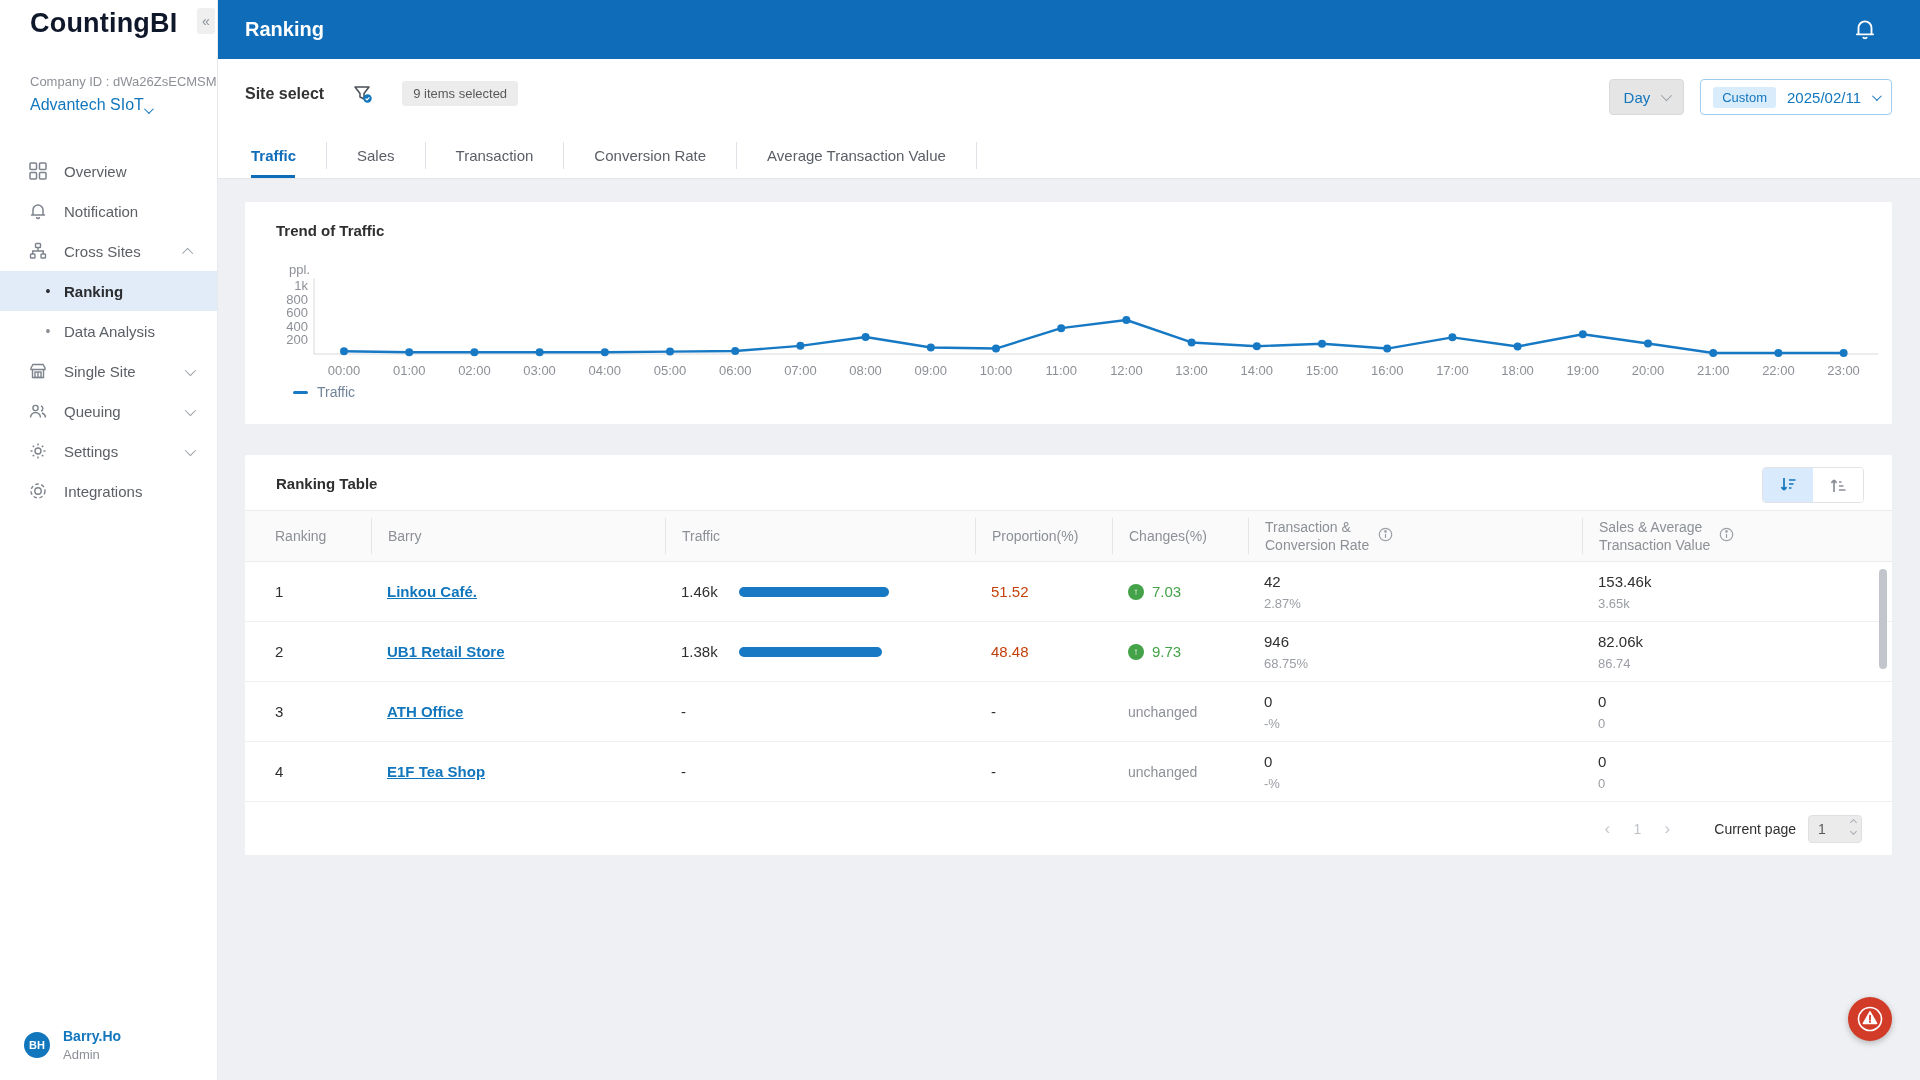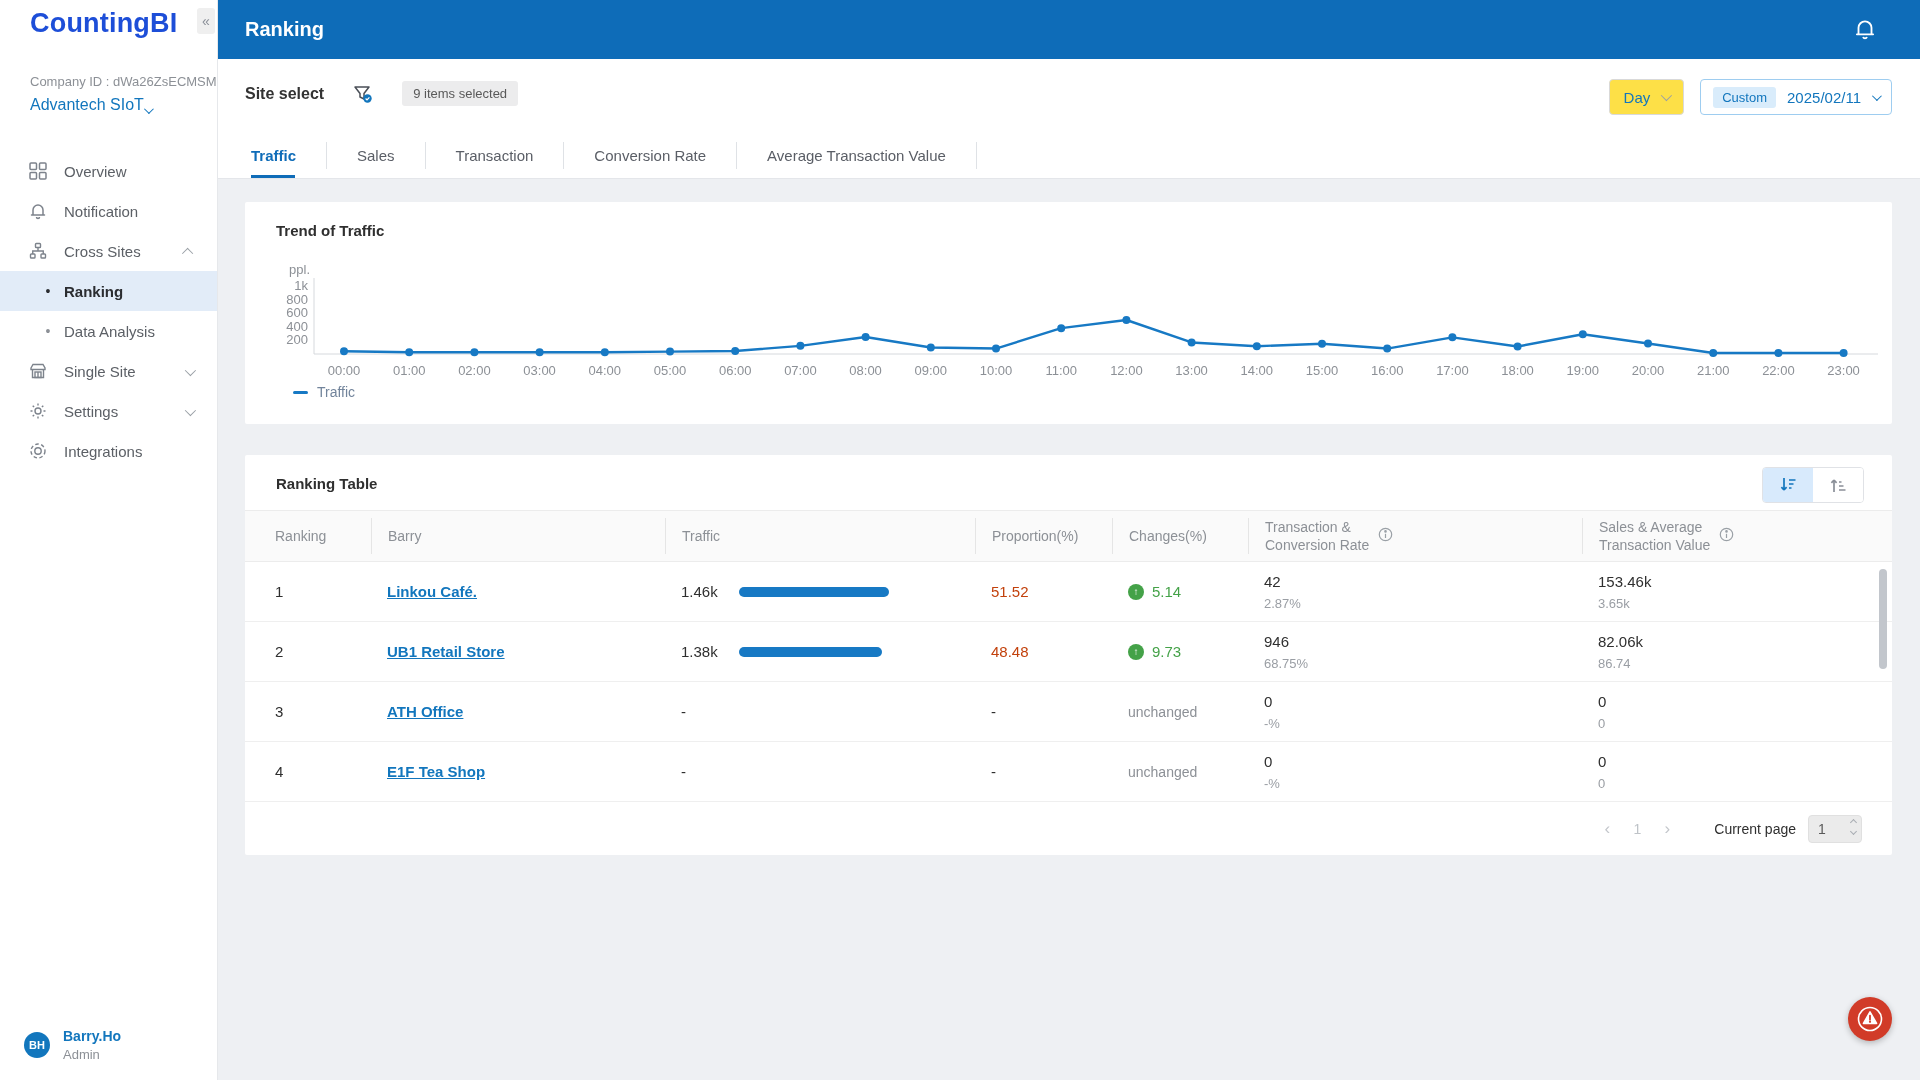--- a/index.html
+++ b/index.html
@@ -2,21 +2,21 @@
 <html><head>
 <meta charset="utf-8">
 <style>
   * { margin:0; padding:0; box-sizing:border-box; }
   html,body { width:1920px; height:1080px; overflow:hidden; background:#eef0f3;
               font-family:"Liberation Sans", sans-serif; color:#2f2f2f; }
 
   
   .sidebar { position:absolute; left:0; top:0; width:218px; height:1080px; background:#fff;
              border-right:1px solid #e6e8eb; z-index:5; }
-  .logo { position:absolute; left:30px; top:8px; font-size:27px; font-weight:bold; color:#1d4ed8;
+  .logo { position:absolute; left:30px; top:8px; font-size:27px; font-weight:bold; color:#0f172a;
           letter-spacing:0.2px; }
   .collapse-btn { position:absolute; right:2px; top:8px; width:18px; height:26px; background:#efefef;
                   color:#8a8f98; font-size:14px; display:flex; align-items:center; justify-content:center;
                   border-radius:3px; cursor:pointer; }
   .company { position:absolute; left:30px; top:74px; }
   .company-id { font-size:13px; color:#8c9096; }
   .company-name { margin-top:7px; font-size:16px; color:#1276bd; display:flex; align-items:flex-end; 
                   cursor:pointer; }
   .nav { position:absolute; left:0; top:151px; width:100%; }
   .nav-item { height:40px; display:flex; align-items:center; padding-left:28px; cursor:pointer;
@@ -48,21 +48,21 @@
                   color:#fff; font-size:20px; font-weight:bold; }
   .bell-btn { position:absolute; right:42px; top:17px; width:26px; height:26px; cursor:pointer; }
 
   .topwhite { position:absolute; left:218px; top:59px; right:0; height:120px; background:#fff;
               border-bottom:1px solid #e4e6ea; }
   .siteselect-row { position:absolute; left:27px; top:22px; display:flex; align-items:center; gap:28px; }
   .siteselect-label { font-size:16px; font-weight:bold; color:#333; }
   .filter-btn { width:22px; height:22px; position:relative; cursor:pointer; }
   .sel-badge { background:#ececed; color:#595959; font-size:13px; border-radius:3px; padding:5px 11px; }
   .range-controls { position:absolute; right:28px; top:20px; display:flex; gap:16px; }
-  .day-btn { height:36px; border:1px solid #d9d9d9; border-radius:4px; background:#fde047; display:flex;
+  .day-btn { height:36px; border:1px solid #d9d9d9; border-radius:4px; background:#e5e5e5; display:flex;
              align-items:center; gap:11px; padding:0 14px; cursor:pointer; }
   .day-btn span { color:#1276bd; font-size:15px; }
   .date-btn { height:36px; border:1px solid #9ecdf0; border-radius:4px; background:#fff; display:flex;
               align-items:center; gap:11px; padding:0 12px; cursor:pointer; }
   .custom-chip { background:#d9ecfb; color:#1276bd; font-size:13px; border-radius:3px; padding:3px 9px; }
   .date-value { color:#1276bd; font-size:15px; }
 
   .tabs { position:absolute; left:27px; bottom:0; display:flex; align-items:center; height:46px; }
   .tab { position:relative; height:46px; display:flex; align-items:center; padding:0 30px;
          font-size:15px; color:#5a5e66; cursor:pointer; }
@@ -201,20 +201,32 @@
     <div class="nav-item">
       <span class="nav-icon">
         <svg width="18" height="18" viewBox="0 0 18 18" fill="none" stroke="#7d838c" stroke-width="1.4">
           <path d="M2 6 L4 2.5 H14 L16 6 V7.5 H2 Z"></path>
             <path d="M3.5 7.5 V15.5 H14.5 V7.5"></path>
           <rect x="6" y="10" width="6" height="5.5"></rect>
             <path d="M9 10 V15.5"></path>
         </svg>
         </span>
       <span class="nav-label">Single Site</span>
+      <span class="nav-chevron"><span class="chev down"></span></span>
+    </div>
+    <div class="nav-item">
+      <span class="nav-icon">
+        <svg width="18" height="18" viewBox="0 0 18 18" fill="none" stroke="#7d838c" stroke-width="1.4">
+          <circle cx="6.5" cy="6" r="2.6"></circle>
+            <path d="M1.5 15.5 a5 5 0 0 1 10 0"></path>
+          <path d="M12 4 a2.6 2.6 0 0 1 0 5"></path>
+            <path d="M13 11 a5 5 0 0 1 3.5 4.5"></path>
+        </svg>
+        </span>
+      <span class="nav-label">Queuing</span>
       <span class="nav-chevron"><span class="chev down"></span></span>
     </div>
     <div class="nav-item">
       <span class="nav-icon">
         <svg width="18" height="18" viewBox="0 0 18 18" fill="none" stroke="#7d838c" stroke-width="1.4">
           <circle cx="9" cy="9" r="3"></circle>
           <path d="M9 1.5 V3.5 M9 14.5 V16.5 M1.5 9 H3.5 M14.5 9 H16.5 M3.7 3.7 L5.1 5.1 M12.9 12.9 L14.3 14.3 M14.3 3.7 L12.9 5.1 M5.1 12.9 L3.7 14.3"></path>
         </svg>
         </span>
       <span class="nav-label">Settings</span>
@@ -410,21 +422,21 @@
     <div class="trow tgrid" style="top:107px">
       <div class="cell rank-val">1</div>
       <div class="cell pad"><span class="site-link">Linkou Café.</span></div>
       <div class="cell pad traffic-cell">
         <span class="traffic-val">1.46k</span>
         <span class="tbar" style="width: 150px;"></span>
       </div>
       <div class="cell pad prop-val">51.52</div>
       <div class="cell pad change-cell">
         <span class="up-badge">↑</span>
-        <span class="change-val">5.14</span>
+        <span class="change-val">7.03</span>
       </div>
       <div class="cell pad dual">
         <div class="l1">42</div>
         <div class="l2">2.87%</div>
       </div>
       <div class="cell pad dual">
         <div class="l1">153.46k</div>
         <div class="l2">3.65k</div>
       </div>
     </div>

